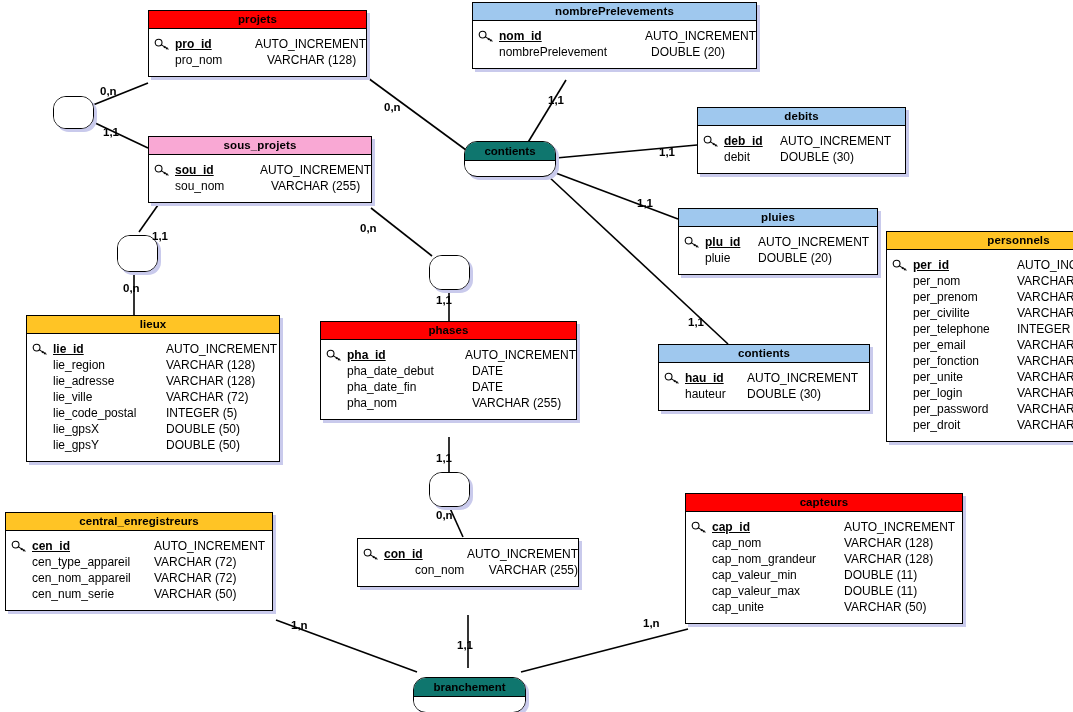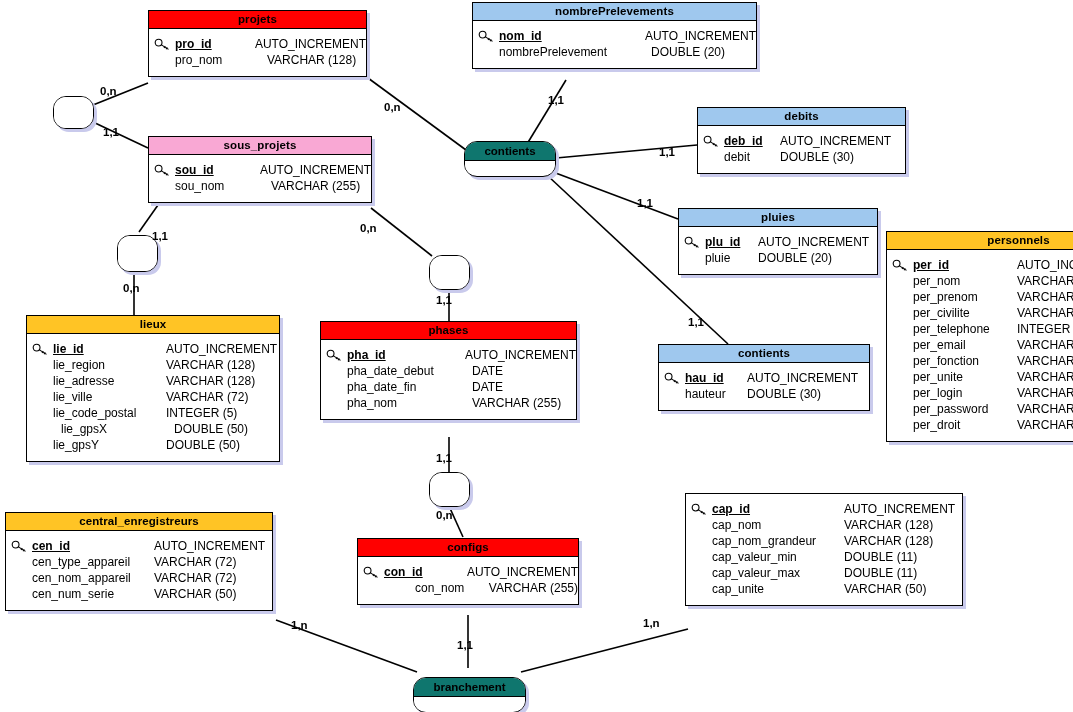--- a/index.html
+++ b/index.html
@@ -389,21 +389,21 @@
         <span class="fname" style="width:113px;">lie_ville</span>
         <span class="ftype">VARCHAR (72)</span>
       </div>
       <div class="field">
         <span class="keycell"></span>
         <span class="fname" style="width:113px;">lie_code_postal</span>
         <span class="ftype">INTEGER (5)</span>
       </div>
       <div class="field">
         <span class="keycell"></span>
-        <span class="fname" style="width:113px;margin-left:8px;">lie_gpsX</span>
+        <span class="fname" style="width:113px;">lie_gpsX</span>
         <span class="ftype">DOUBLE (50)</span>
       </div>
       <div class="field">
         <span class="keycell"></span>
         <span class="fname" style="width:113px;">lie_gpsY</span>
         <span class="ftype">DOUBLE (50)</span>
       </div>
     </div>
   </div>
 
@@ -496,21 +496,20 @@
       </div>
       <div class="field">
         <span class="keycell"></span>
         <span class="fname" style="width:122px;">cen_num_serie</span>
         <span class="ftype">VARCHAR (50)</span>
       </div>
     </div>
   </div>
 
   <div class="entity" style="left:357px; top:538px; width:222px;">
-    <div class="entity-title t-red">configs</div>
     <div class="entity-body">
       <div class="field">
         <span class="keycell">
           <svg width="17" height="13" viewBox="0 0 17 13">
               <g fill="none" stroke="#000" stroke-width="1.1">
                 <circle cx="4.6" cy="4.6" r="3.4"></circle>
                 <path d="M7 6.6 L14.5 11.4"></path>
                 <path d="M11.3 8.1 L10 10"></path>
                 <path d="M13.3 9.4 L12.1 11.2"></path>
               </g>
@@ -521,20 +520,21 @@
       </div>
       <div class="field">
         <span class="keycell"></span>
         <span class="fname" style="width:90px;margin-left:31px;">con_nom</span>
         <span class="ftype">VARCHAR (255)</span>
       </div>
     </div>
   </div>
 
   <div class="entity" style="left:685px; top:493px; width:278px;">
+    <div class="entity-title t-red">capteurs</div>
     <div class="entity-body">
       <div class="field">
         <span class="keycell">
           <svg width="17" height="13" viewBox="0 0 17 13">
               <g fill="none" stroke="#000" stroke-width="1.1">
                 <circle cx="4.6" cy="4.6" r="3.4"></circle>
                 <path d="M7 6.6 L14.5 11.4"></path>
                 <path d="M11.3 8.1 L10 10"></path>
                 <path d="M13.3 9.4 L12.1 11.2"></path>
               </g>

